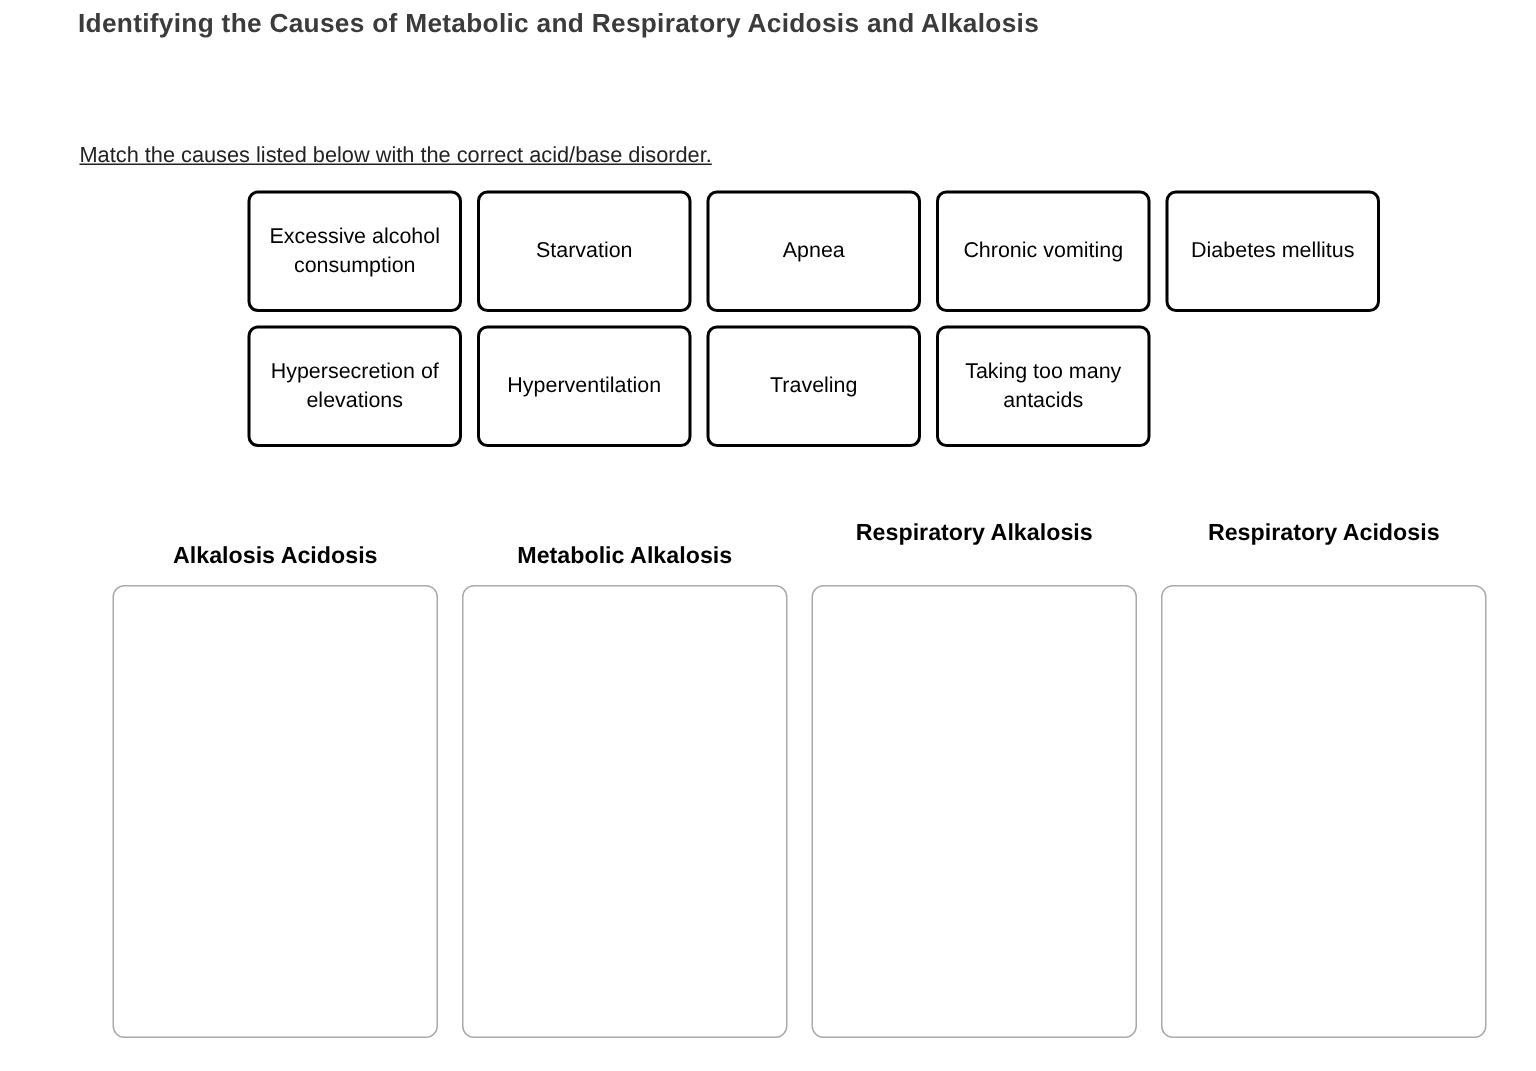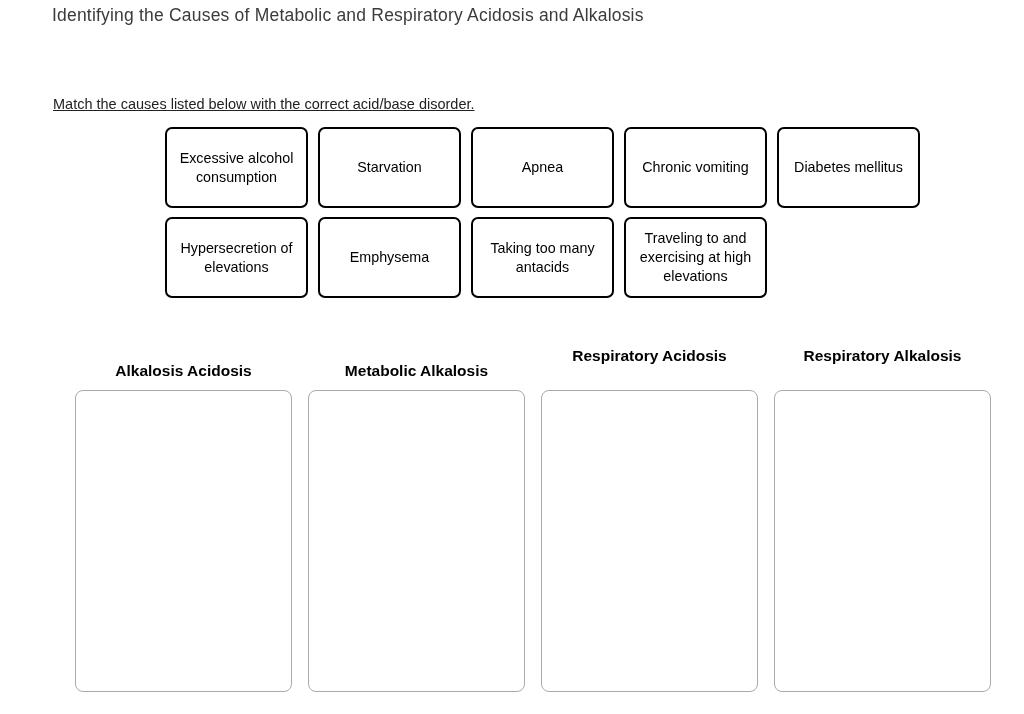--- a/index.html
+++ b/index.html
@@ -14,21 +14,21 @@
     font-family: "Liberation Sans", sans-serif;
     overflow: hidden;
   }
 
   
   .page-title {
     position: absolute;
     left: 52px;
     top: 5px;
     font-size: 17.5px;
-    font-weight: normal;
+    font-weight: bold;
     color: #3b3b3b;
     letter-spacing: 0.2px;
     white-space: nowrap;
   }
 
   
   .instruction {
     position: absolute;
     left: 53px;
     top: 96px;
@@ -112,40 +112,40 @@
 
 <div class="instruction">Match the causes listed below with the correct acid/base disorder.</div>
 
 <div class="cards-grid">
   <div class="cause-card">Excessive alcohol consumption</div>
   <div class="cause-card">Starvation</div>
   <div class="cause-card">Apnea</div>
   <div class="cause-card">Chronic vomiting</div>
   <div class="cause-card">Diabetes mellitus</div>
   <div class="cause-card">Hypersecretion of elevations</div>
-  <div class="cause-card">Emphysema</div>
+  <div class="cause-card">Hyperventilation</div>
+  <div class="cause-card">Traveling</div>
   <div class="cause-card">Taking too many antacids</div>
-  <div class="cause-card">Traveling to and exercising at high elevations</div>
 </div>
 
 <div class="category-row">
 
   <div class="category-col">
     <div class="category-heading">Alkalosis Acidosis</div>
     <div class="drop-zone"></div>
   </div>
 
   <div class="category-col">
     <div class="category-heading">Metabolic Alkalosis</div>
     <div class="drop-zone"></div>
   </div>
 
   <div class="category-col">
-    <div class="category-heading two-line">Respiratory Acidosis</div>
+    <div class="category-heading two-line">Respiratory Alkalosis</div>
     <div class="drop-zone"></div>
   </div>
 
   <div class="category-col">
-    <div class="category-heading two-line">Respiratory Alkalosis</div>
+    <div class="category-heading two-line">Respiratory Acidosis</div>
     <div class="drop-zone"></div>
   </div>
 
 </div>
 
 </body></html>

